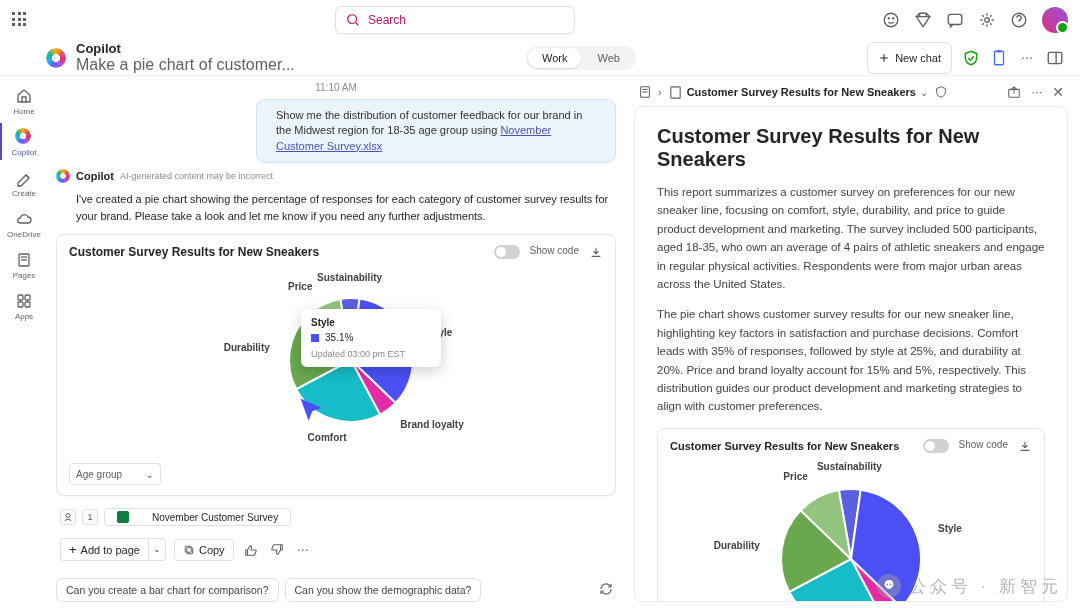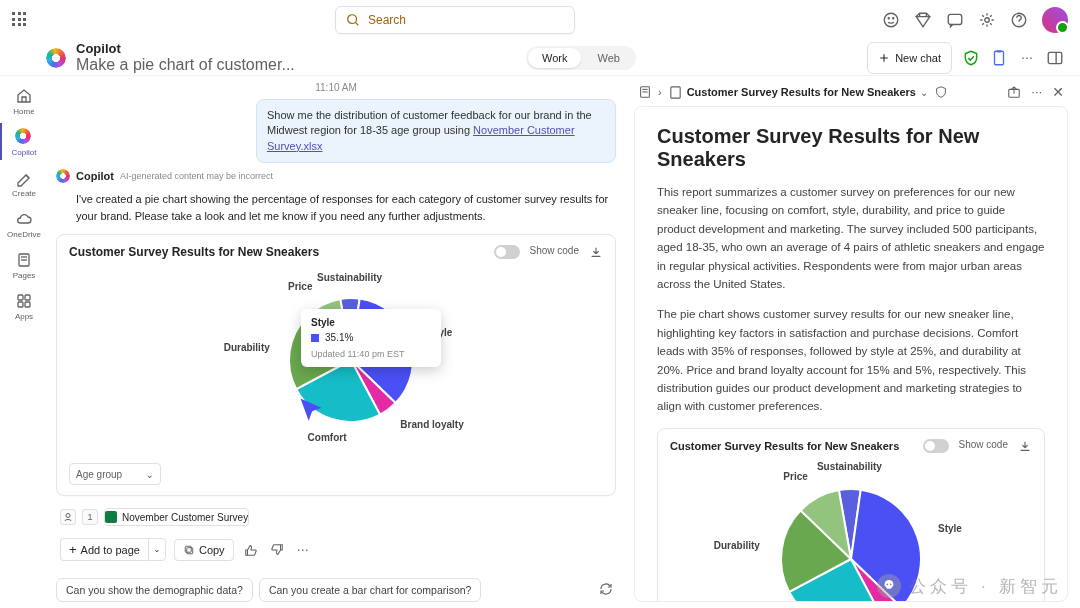--- a/index.html
+++ b/index.html
@@ -2,21 +2,21 @@
 <html><head>
 <meta charset="utf-8">
 <style>
 * { margin: 0; padding: 0; box-sizing: border-box; }
 body { font-family: 'Segoe UI', -apple-system, sans-serif; font-size: 12px; color: #242424; background: #fff; width: 1080px; height: 608px; overflow: hidden; position: relative; }
 
 
 .topbar { height: 40px; display: flex; align-items: center; padding: 0 12px; gap: 8px; }
 .waffle { width: 16px; height: 16px; display: grid; grid-template-columns: repeat(3,1fr); gap: 1px; cursor: pointer; }
 .waffle span { background: #616161; width: 3px; height: 3px; }
-.search-box { margin: 0 auto; width: 240px; height: 28px; border: 1px solid #e0e0e0; border-radius: 6px; display: flex; align-items: center; padding: 0 10px; gap: 8px; color: #a16207; box-shadow: 0 1px 2px rgba(0,0,0,0.04); }
+.search-box { margin: 0 auto; width: 240px; height: 28px; border: 1px solid #e0e0e0; border-radius: 6px; display: flex; align-items: center; padding: 0 10px; gap: 8px; color: #be185d; box-shadow: 0 1px 2px rgba(0,0,0,0.04); }
 .search-box svg { width: 14px; height: 14px; }
 .topbar-right { display: flex; align-items: center; gap: 14px; }
 .topbar-right .icon-btn { width: 18px; height: 18px; display: flex; align-items: center; justify-content: center; color: #616161; cursor: pointer; }
 .avatar { width: 26px; height: 26px; border-radius: 50%; background: linear-gradient(45deg,#d63384,#9b51e0); position: relative; }
 .avatar::after { content:""; position:absolute; bottom:-1px; right:-1px; width:9px; height:9px; border-radius:50%; background:#13a10e; border:2px solid #fff; }
 
 
 .header-row { height: 36px; display: flex; align-items: center; padding: 0 16px 0 46px; gap: 10px; border-bottom: 1px solid #f0f0f0; }
 .copilot-logo { width: 20px; height: 20px; }
 .copilot-swirl { background: conic-gradient(from 45deg,#eb6344,#e03177,#b44fe0,#4d6bf5,#2db3e5,#19b394,#f7b512,#eb6344); border-radius:50%; width:100%; height:100%; mask: radial-gradient(circle at 50% 50%, transparent 28%, #000 30%); -webkit-mask: radial-gradient(circle at 50% 50%, transparent 28%, #000 30%); }
@@ -37,21 +37,21 @@
 .rail-item { width: 46px; display: flex; flex-direction: column; align-items: center; padding: 5px 0 3px; cursor: pointer; font-size: 8px; color: #616161; gap: 2px; border-left: 2px solid transparent; }
 .rail-item.active { border-left-color: #4f52b2; color: #4f52b2; }
 .rail-item .ri-icon { width: 18px; height: 18px; }
 
 
 .main { position: absolute; left: 46px; right: 0; top: 76px; bottom: 0; display: flex; }
 .chat-col { flex: 1; min-width: 0; display: flex; flex-direction: column; padding: 6px 14px 6px 10px; gap: 6px; }
 .side-col { width: 450px; border-left: 0; padding: 6px 12px 6px 4px; display: flex; flex-direction: column; }
 
 .timestamp { text-align: center; font-size: 10px; color: #8a8a8a; }
-.user-bubble { align-self: flex-end; max-width: 360px; background: #ebf3fc; border: 1px solid #cfe4fa; border-radius: 8px; padding: 8px 10px; font-size: 11px; color: #323130; line-height: 1.4; }
+.user-bubble { align-self: flex-end; max-width: 360px; background: #ebf3fc; border: 1px solid #cfe4fa; border-radius: 8px; padding: 8px 19px; font-size: 11px; color: #323130; line-height: 1.4; }
 .user-bubble a { color: #4f52b2; text-decoration: underline; }
 
 .bot-head { display: flex; align-items: center; gap: 6px; font-size: 11px; }
 .bot-head .logo { width: 14px; height: 14px; }
 .bot-head .name { font-weight: 600; }
 .bot-head .disc { font-size: 9px; color: #8a8a8a; }
 .bot-text { font-size: 11px; line-height: 1.5; padding: 2px 0 4px 20px; }
 
 .card { border: 1px solid #e6e6e6; border-radius: 8px; padding: 10px 12px; background: #fff; box-shadow: 0 1px 2px rgba(0,0,0,0.03); position: relative; }
 .card-head { display: flex; align-items: center; justify-content: space-between; margin-bottom: 6px; }
@@ -66,21 +66,21 @@
 .tooltip { position: absolute; background: #fff; border-radius: 6px; box-shadow: 0 4px 14px rgba(0,0,0,0.2); padding: 8px 10px; font-size: 10px; min-width: 140px; }
 .tooltip .tt-row { display: flex; align-items: center; gap: 6px; margin-top: 4px; }
 .tooltip .tt-row .sq { width:8px; height:8px; background:#4b50f5; }
 .tooltip .tt-up { font-size: 9px; color: #8a8a8a; margin-top: 6px; }
 .copilot-cursor { position:absolute; width:28px; height:28px; }
 
 .filter-sel { margin-top: 8px; width: 92px; height: 22px; border: 1px solid #e0e0e0; border-radius: 4px; font-size: 10px; color: #616161; display:flex; align-items:center; justify-content:space-between; padding:0 6px; cursor:pointer; }
 
 .refs { display: flex; align-items: center; gap: 6px; margin-top: 6px; margin-left:4px; }
 .ref-icon { width:16px; height:16px; border:1px solid #e0e0e0; border-radius:3px; display:flex; align-items:center; justify-content:center; font-size:9px; color:#616161; background:#fafafa; }
-.ref-chip { border:1px solid #e0e0e0; border-radius:4px; padding:2px 0; font-size:10px; display:flex; align-items:center; gap:5px; cursor:pointer; }
+.ref-chip { border:1px solid #e0e0e0; border-radius:4px; padding:2px 12px; font-size:10px; display:flex; align-items:center; gap:23px; cursor:pointer; }
 .excel-ico { width:12px; height:12px; background:#107c41; border-radius:2px; display:inline-block; }
 
 .action-row { display:flex; align-items:center; gap:8px; margin-top:6px; margin-left:4px; }
 .act-btn { border:1px solid #e0e0e0; border-radius:4px; padding:4px 8px; font-size:11px; display:flex; align-items:center; gap:4px; cursor:pointer; background:#fff; }
 .split-btn { display:flex; }
 .split-btn .main-b { border-radius:4px 0 0 4px; border-right:none; }
 .split-btn .caret { width:18px; border:1px solid #e0e0e0; border-radius:0 4px 4px 0; display:flex; align-items:center; justify-content:center; cursor:pointer; font-size:8px; }
 .icon-btn-sm { width:18px; height:18px; color:#616161; cursor:pointer; display:flex; align-items:center; justify-content:center; }
 
 .suggestions { display:flex; gap:6px; margin-top:auto; align-items:center; }
@@ -292,21 +292,21 @@
             <text x="63.79801836319123" y="83.58780572127463" font-size="10" font-weight="600" fill="#424242" text-anchor="end" dominant-baseline="middle">Durability</text>
             <path d="M145 95 L100.40093237900363 51.93118103154217 A62 62 0 0 1 134.2338129846503 33.941919313243105 Z" fill="#93c47d" stroke="#fff" stroke-width="2"></path>
             <text x="106.50333185155696" y="22.59829738556799" font-size="10" font-weight="600" fill="#424242" text-anchor="end" dominant-baseline="middle">Price</text>
           </svg>
         <div class="tooltip" style="left:232px; top:44px;">
           <div style="font-weight:600">Style</div>
           <div class="tt-row">
               <div class="sq"></div>
               <span>35.1%</span>
             </div>
-          <div class="tt-up">Updated 11:40 pm EST</div>
+          <div class="tt-up">Updated 03:00 pm EST</div>
         </div>
         <svg class="copilot-cursor" style="left:228px; top:130px;" viewBox="0 0 24 24">
             <path d="M3 3l18 8-8 3-3 8z" fill="#4b50f5"></path>
           </svg>
       </div>
       <div class="filter-sel">
         <span>Age group</span>
         <span>⌄</span>
       </div>
     </div>
@@ -347,22 +347,22 @@
         </div>
       <div class="icon-btn-sm">
           <svg viewBox="0 0 16 16" width="14" height="14" fill="none" stroke="currentColor" stroke-width="1.2">
             <path d="M12 2v6m0 0h2V2h-2m0 6l-3 5c-1 0-2-1-1.5-2.5L8 8H3c-1 0-1-1-.8-1.5l1.6-4c.2-.5.7-.5 1-.5H12"></path>
           </svg>
         </div>
       <div class="icon-btn-sm">⋯</div>
     </div>
 
     <div class="suggestions">
+      <div class="sugg">Can you create a bar chart for comparison?</div>
       <div class="sugg">Can you show the demographic data?</div>
-      <div class="sugg">Can you create a bar chart for comparison?</div>
       <div class="sugg-icon"><svg viewBox="0 0 16 16" width="16" height="16" fill="none" stroke="currentColor" stroke-width="1.2">
             <path d="M3 8a5 5 0 019-3m1-2v3h-3M13 8a5 5 0 01-9 3m-1 2v-3h3"></path>
           </svg></div>
     </div>
 
   </div>
 
   <div class="side-col">
     <div class="side-head">
       <svg viewBox="0 0 16 16" fill="none" stroke="currentColor" stroke-width="1.2">

